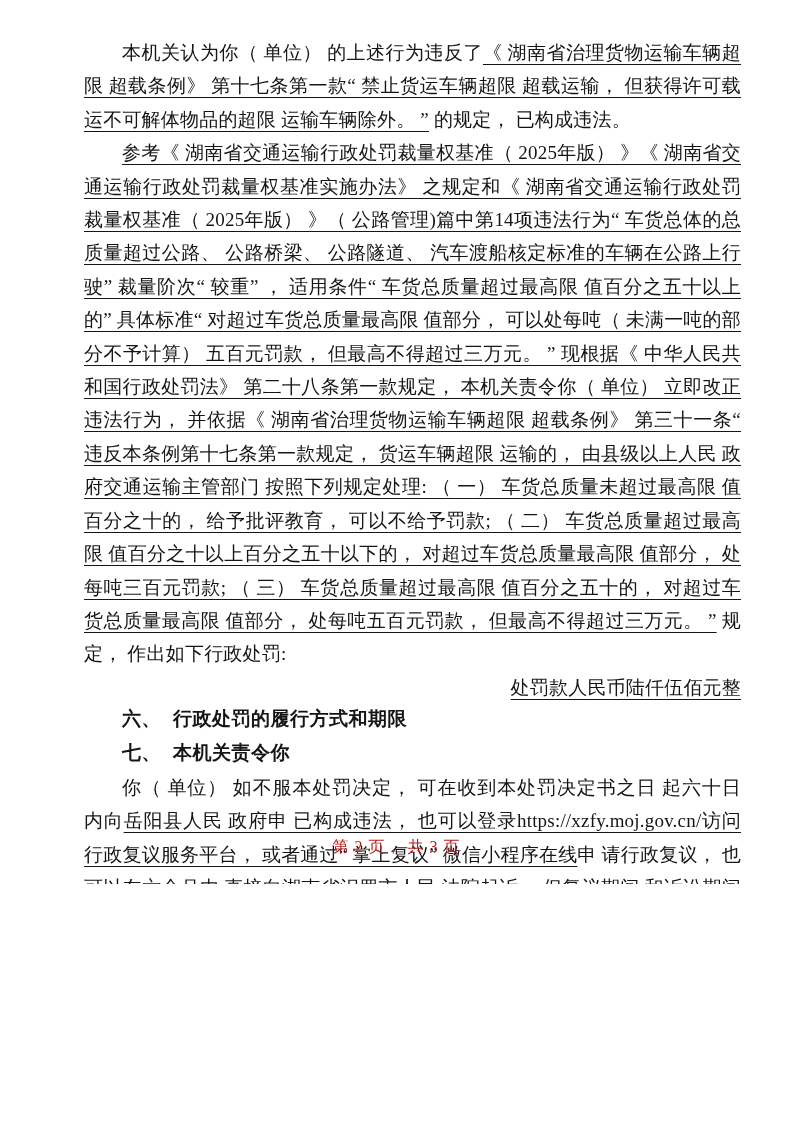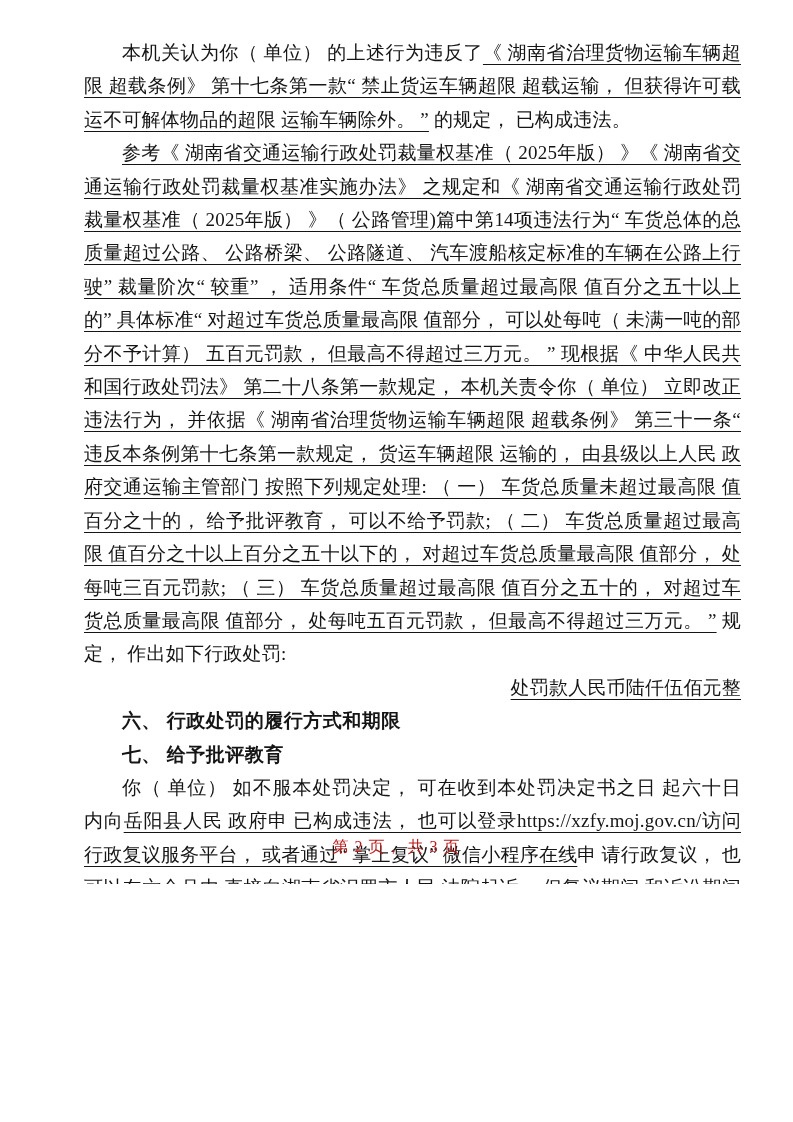--- a/index.html
+++ b/index.html
@@ -19,21 +19,21 @@
   .doc p {
     margin: 0;
     font-size: 19px;
     line-height: 33.4px;
     text-align: justify;
     text-indent: 2em;
     word-break: break-all;
     letter-spacing: 0.2px;
   }
   .doc p.heading {
-    font-family: Liberation Sans, sans-serif;
+    font-family: Liberation Mono, monospace;
     font-weight: 700;
     text-align: left;
     word-break: normal;
     letter-spacing: 0.5px;
   }
   .doc p.penalty { text-align: right; }
   .u {
     text-decoration: underline;
     text-underline-offset: 5px;
     text-decoration-thickness: 1px;
@@ -52,17 +52,17 @@
 </style>
 </head>
 <body>
 
 <div class="page">
   <main class="doc">
       <p class="body"><span>本机关认为你（ 单位） 的上述行为违反了</span><span class="u">《 湖南省治理货物运输车辆超限 超载条例》 第十七条第一款“ 禁止货运车辆超限 超载运输， 但获得许可载运不可解体物品的超限 运输车辆除外。 ”</span><span> 的规定， 已构成违法。</span></p>
       <p class="body"><span class="u">参考《 湖南省交通运输行政处罚裁量权基准（ 2025年版） 》《 湖南省交通运输行政处罚裁量权基准实施办法》 之规定和《 湖南省交通运输行政处罚裁量权基准（ 2025年版） 》（ 公路管理)篇中第14项违法行为“ 车货总体的总质量超过公路、 公路桥梁、 公路隧道、 汽车渡船核定标准的车辆在公路上行驶” 裁量阶次“ 较重” ， 适用条件“ 车货总质量超过最高限 值百分之五十以上的” 具体标准“ 对超过车货总质量最高限 值部分， 可以处每吨（ 未满一吨的部分不予计算） 五百元罚款，  但最高不得超过三万元。 ” 现根据《 中华人民共和国行政处罚法》 第二十八条第一款规定， 本机关责令你（ 单位） 立即改正违法行为， 并依据《 湖南省治理货物运输车辆超限 超载条例》 第三十一条“  违反本条例第十七条第一款规定， 货运车辆超限 运输的， 由县级以上人民 政府交通运输主管部门 按照下列规定处理: （ 一） 车货总质量未超过最高限 值百分之十的， 给予批评教育， 可以不给予罚款; （ 二） 车货总质量超过最高限 值百分之十以上百分之五十以下的， 对超过车货总质量最高限 值部分， 处每吨三百元罚款; （ 三） 车货总质量超过最高限 值百分之五十的， 对超过车货总质量最高限 值部分， 处每吨五百元罚款， 但最高不得超过三万元。 ”</span><span> 规定， 作出如下行政处罚:</span></p>
       <p class="penalty"><span class="u">处罚款人民币陆仟伍佰元整</span></p>
       <p class="heading"><span>六、 行政处罚的履行方式和期限</span></p>
-      <p class="heading"><span>七、 给予批评教育</span></p>
+      <p class="heading"><span>七、 本机关责令你</span></p>
       <p class="body"><span>你（ 单位） 如不服本处罚决定， 可在收到本处罚决定书之日 起六十日 内向</span><span class="u">岳阳县人民 政府申 已构成违法， 也可以登录https://xzfy.moj.gov.cn/访问 行政复议服务平台， 或者通过“ 掌上复议” 微信小程序在线</span><span>申 请行政复议， 也可以在六个月内 直接向</span><span class="u">湖南省汨罗市人民 法院</span><span>起诉。 但复议期间 和诉讼期间 不停止本决定的执行， 法律、 法规另有规定的除外。</span></p>
     </main>
   <footer class="page-footer">第 2 页， 共 3 页</footer>
 </div>
 
 </body></html>

